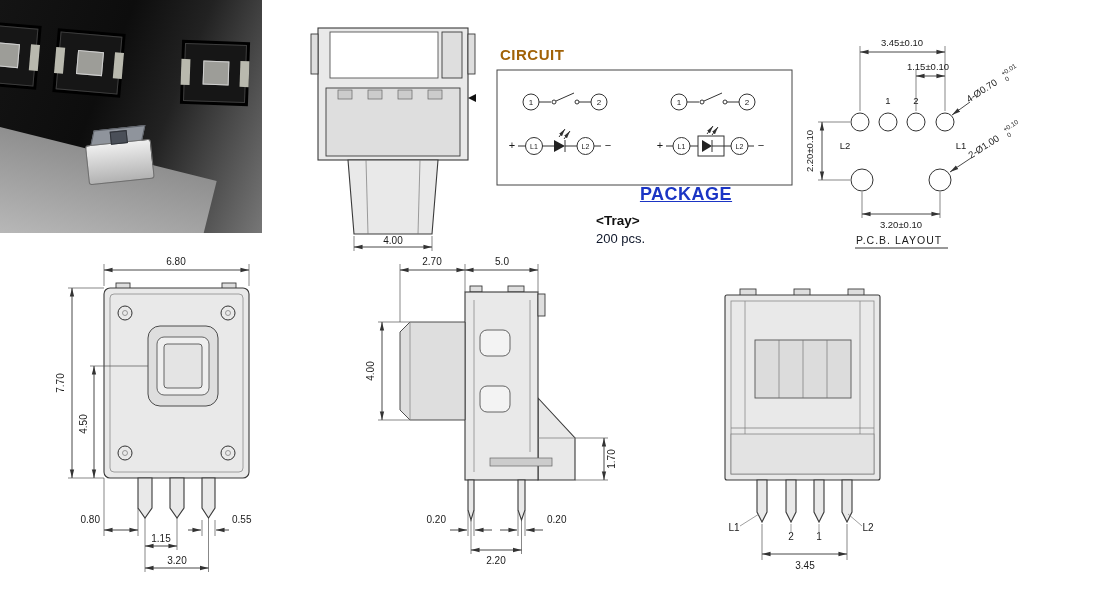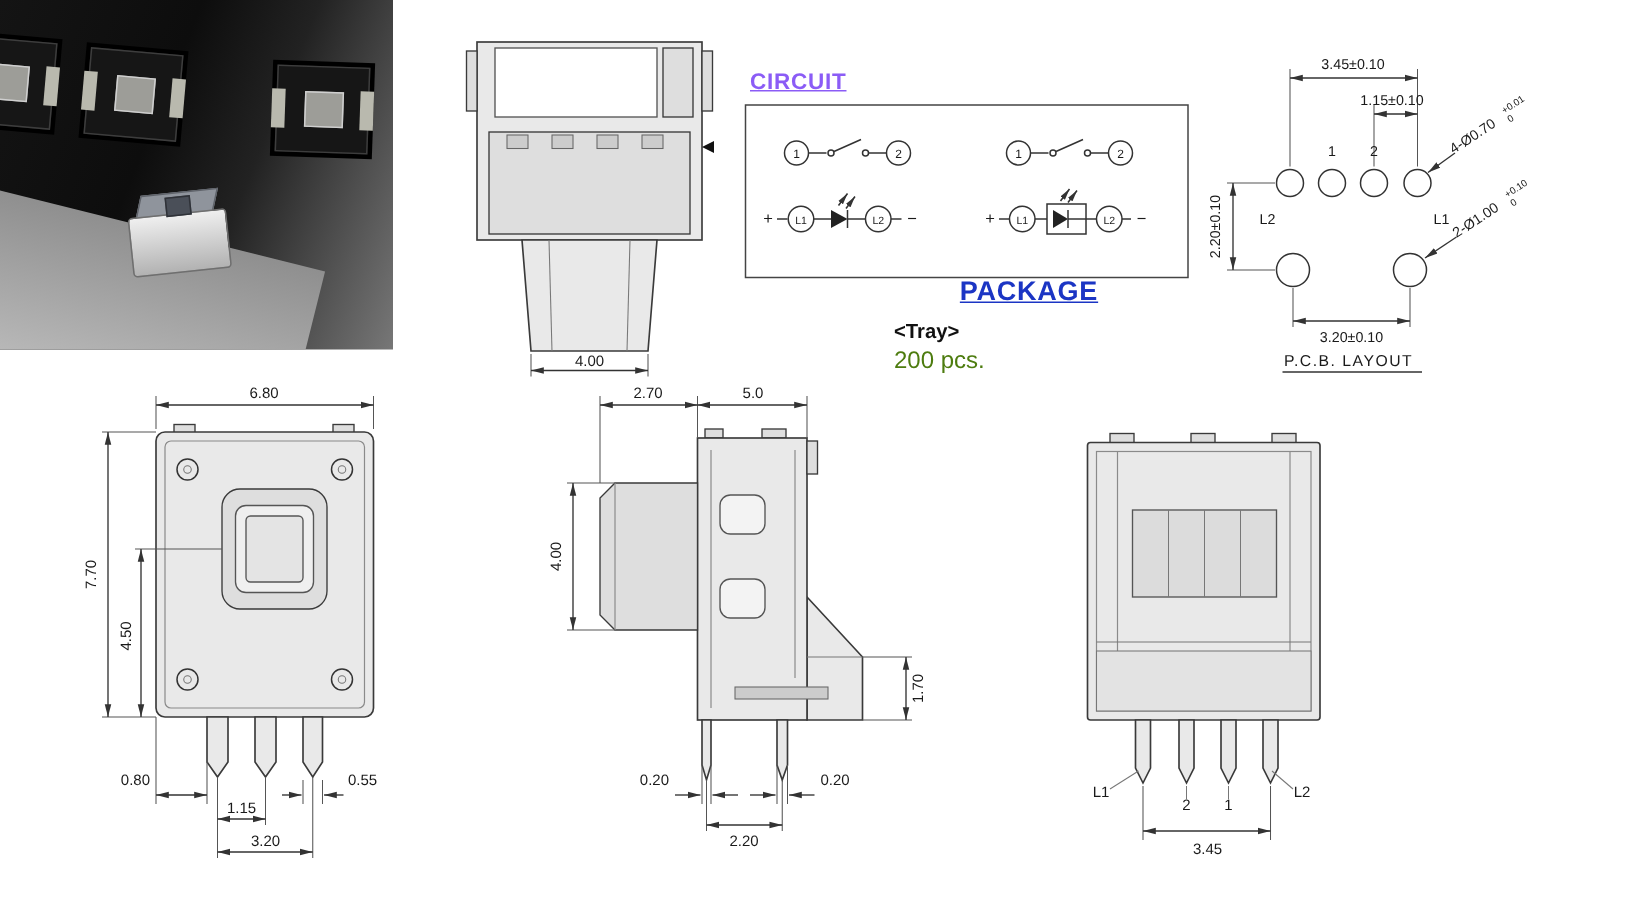--- a/index.html
+++ b/index.html
@@ -46,26 +46,26 @@
   .t8  { font-size:8px;  text-anchor:middle; }
   .t7  { font-size:7px;  text-anchor:middle; }
   .t11 { font-size:11px; text-anchor:middle; }
   .dt  { font-size:10px; }
   .dt9 { font-size:9.5px; }
   .tol { font-size:6.5px; }
   .mid { text-anchor:middle; }
 
   
   .circuit-title { position:absolute; left:500px; top:46px; font-size:15px; font-weight:bold;
-                   color:#8b5cf6; text-decoration:underline; letter-spacing:0.5px; }
+                   color:#a16207; letter-spacing:0.5px; }
   .package { position:absolute; left:596px; top:184px; width:180px; z-index:3; }
   .package .ptitle { font-size:18px; font-weight:bold; color:#1b35c4;
                      text-decoration:underline; letter-spacing:0.5px; margin:0 0 7px 0;text-align:center; }
   .package .plabel { font-size:13.5px; font-weight:bold; color:#111; line-height:1.35; }
-  .package .pqty   { font-size:16px; color:#4d7c0f; line-height:1.35; }
+  .package .pqty   { font-size:13px; color:#0f172a; line-height:1.35; }
 </style>
 </head>
 <body>
 
 <div class="sheet">
 
   <div class="photo">
     <div class="band"></div>
     <div class="smd smd0">
       <div class="pad r"></div>

